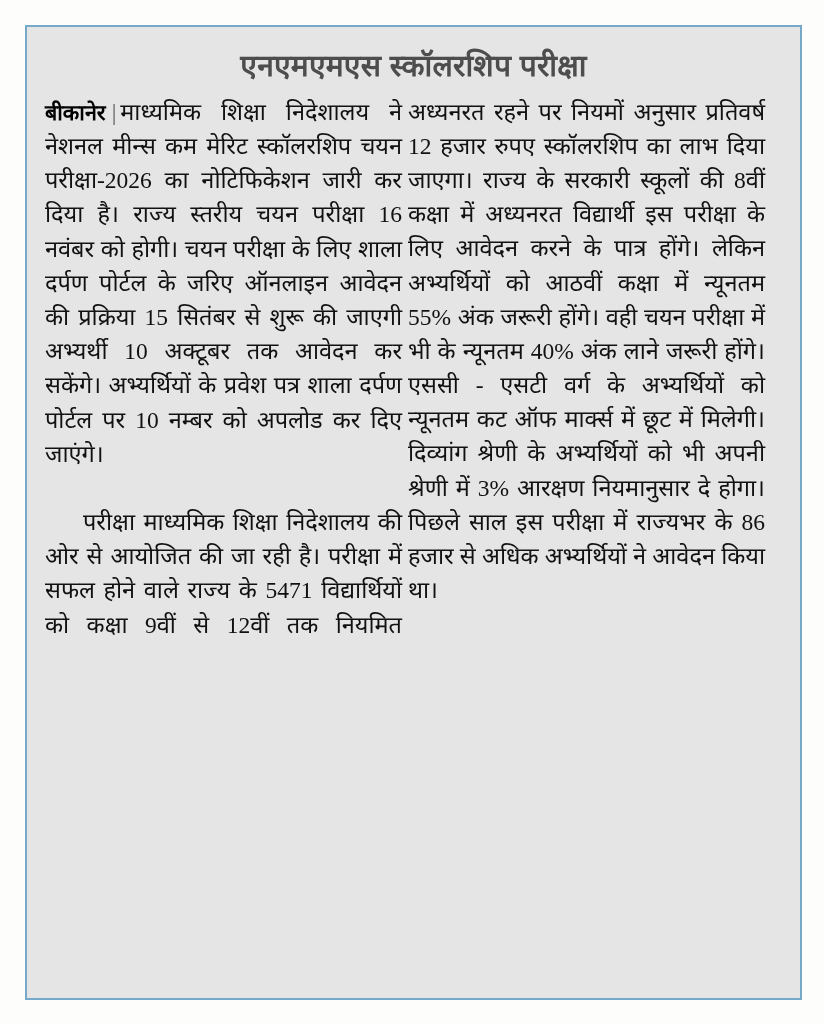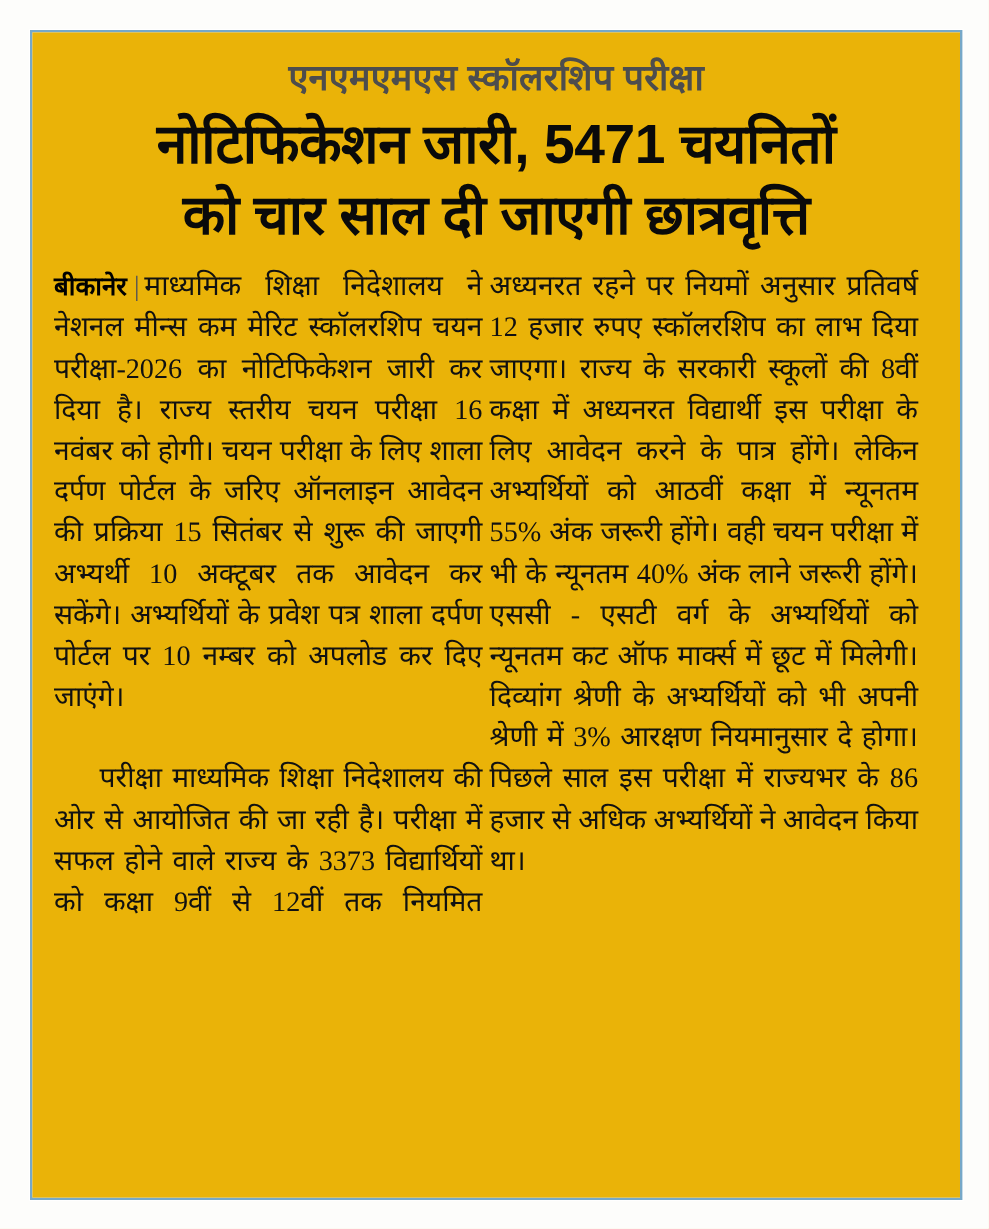--- a/index.html
+++ b/index.html
@@ -37,21 +37,21 @@
   }
 
   .article {
     position: absolute;
     left: 27px;
     top: 27px;
     width: 773px;
     height: 971px;
     box-sizing: border-box;
     padding: 22px 18px 10px 18px;
-    background: #eab308;
+    background: #e5e5e5;
   }
 
   
   .kicker {
     text-align: center;
     font-family: "Liberation Sans", "DejaVu Sans", sans-serif;
     font-weight: bold;
     font-size: 30px;
     line-height: 1.12;
     color: #4d4d4d;
@@ -129,31 +129,27 @@
 <body>
 
 <div class="clipping-page">
 
   <div class="frame"></div>
 
   <article class="article">
 
     <div class="kicker">एनएमएमएस स्कॉलरशिप परीक्षा</div>
 
-    <h1 class="headline">
-      <span class="hl-line">नोटिफिकेशन जारी, 5471 चयनितों</span>
-      <span class="hl-line">को चार साल दी जाएगी छात्रवृत्ति</span>
-    </h1>
 
     <div class="columns">
 
       <div class="col">
         <p class="para"><span class="dateline">बीकानेर</span><span class="dateline-sep">|</span><span>माध्यमिक शिक्षा निदेशालय ने नेशनल मीन्स कम मेरिट स्कॉलरशिप चयन परीक्षा-2026 का नोटिफिकेशन जारी कर दिया है। राज्य स्तरीय चयन परीक्षा 16 नवंबर  को होगी। चयन परीक्षा के लिए शाला दर्पण पोर्टल के जरिए ऑनलाइन आवेदन की प्रक्रिया 15 सितंबर से शुरू की जाएगी अभ्यर्थी 10 अक्टूबर तक आवेदन कर सकेंगे। अभ्यर्थियों के प्रवेश पत्र शाला दर्पण पोर्टल पर 10 नम्बर को अपलोड कर दिए जाएंगे।</span></p>
 
-        <p class="para">परीक्षा माध्यमिक शिक्षा निदेशालय की ओर से आयोजित की जा रही है। परीक्षा में सफल होने वाले राज्य के 3373 विद्यार्थियों को कक्षा 9वीं से 12वीं तक नियमित</p>
+        <p class="para">परीक्षा माध्यमिक शिक्षा निदेशालय की ओर से आयोजित की जा रही है। परीक्षा में सफल होने वाले राज्य के 5471 विद्यार्थियों को कक्षा 9वीं से 12वीं तक नियमित</p>
       </div>
 
       <div class="col">
         <p class="para">अध्यनरत रहने पर नियमों अनुसार प्रतिवर्ष 12 हजार रुपए स्कॉलरशिप का लाभ दिया जाएगा। राज्य के सरकारी स्कूलों की 8वीं कक्षा में अध्यनरत विद्यार्थी इस परीक्षा के लिए आवेदन करने के पात्र होंगे। लेकिन अभ्यर्थियों को आठवीं कक्षा में न्यूनतम 55% अंक जरूरी होंगे। वही चयन परीक्षा में भी के न्यूनतम 40% अंक लाने जरूरी होंगे। एससी - एसटी वर्ग के अभ्यर्थियों को न्यूनतम कट ऑफ मार्क्स में छूट में मिलेगी। दिव्यांग श्रेणी के अभ्यर्थियों को भी अपनी श्रेणी में 3% आरक्षण नियमानुसार दे होगा। पिछले साल इस परीक्षा में राज्यभर के 86 हजार से अधिक अभ्यर्थियों ने आवेदन किया था।</p>
       </div>
 
     </div>
 
   </article>
 </div>

